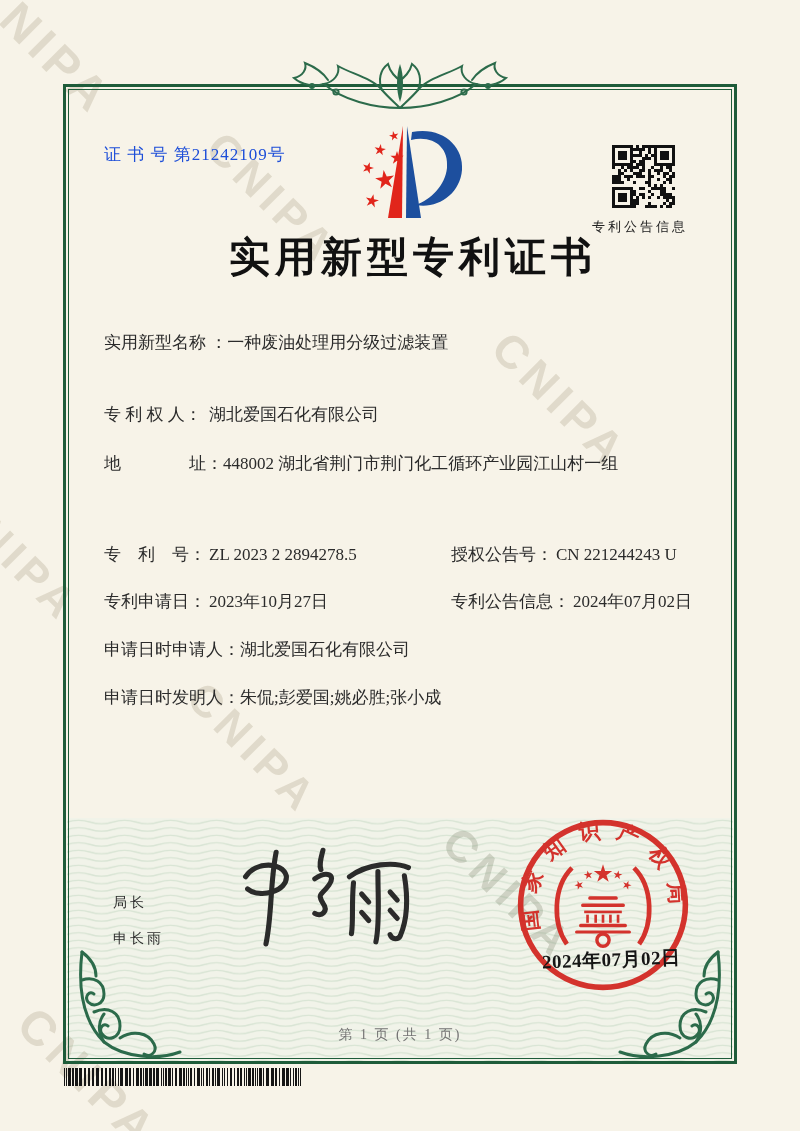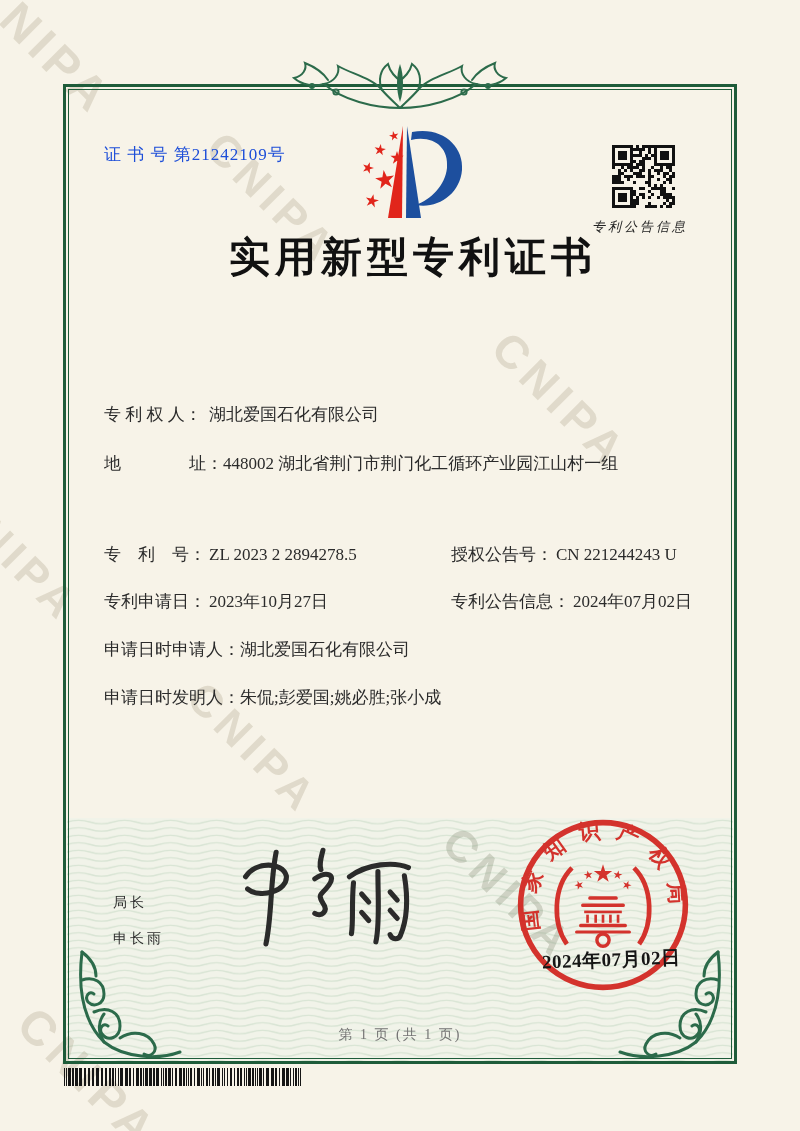--- a/index.html
+++ b/index.html
@@ -29,21 +29,21 @@
   .corner{position:absolute;z-index:4;}
   .corner-l{left:70px;top:948px;}
   .corner-r{left:612px;top:948px;transform:scaleX(-1);}
 
   
   .cert-no{position:absolute;left:104px;top:143px;font-size:17px;color:#1d4ed8;
            letter-spacing:1px;z-index:5;}
   .logo{position:absolute;left:328px;top:114px;z-index:5;}
   .qr{position:absolute;left:612px;top:145px;z-index:5;}
   .qr-label{position:absolute;left:592px;top:218px;font-size:13px;letter-spacing:3px;
-            color:#222;z-index:5;font-style:italic;}
+            color:#222;z-index:5;}
 
   .title{position:absolute;left:0;top:230px;width:100%;margin:0;text-align:center;
          font-size:41px;font-weight:700;letter-spacing:5px;color:#111;z-index:5;
          font-family:"Liberation Serif",serif;padding-left:13px;}
 
   
   .row{position:absolute;left:104px;width:600px;font-size:17px;color:#2b2b2b;
        line-height:22px;z-index:5;white-space:nowrap;}
   .flabel{display:inline-block;min-width:105px;}
   .flabel.short{min-width:0;margin-right:3px;}
@@ -392,20 +392,23 @@
         <rect x="60" y="42" width="3" height="3"></rect>
         <rect x="60" y="51" width="3" height="3"></rect>
         <rect x="60" y="54" width="3" height="3"></rect>
         <rect x="60" y="57" width="3" height="3"></rect>
       </svg>
   </div>
   <div class="qr-label">专利公告信息</div>
 
   <h1 class="title">实用新型专利证书</h1>
 
+  <div class="row" style="top:332px">
+    <span class="flabel">实用新型名称 ：</span><span class="fvalue">一种废油处理用分级过滤装置</span>
+  </div>
   <div class="row" style="top:404px">
     <span class="flabel">专 利 权 人：</span><span class="fvalue">湖北爱国石化有限公司</span>
   </div>
   <div class="row" style="top:453px">
     <span class="flabel">地　　　　址：</span><span class="fvalue">448002 湖北省荆门市荆门化工循环产业园江山村一组</span>
   </div>
   <div class="row" style="top:544px">
     <span class="flabel">专　利　号：</span><span class="fvalue">ZL 2023 2 2894278.5</span>
     <span class="col2"><span class="flabel short">授权公告号：</span><span class="fvalue">CN 221244243 U</span></span>
   </div>

